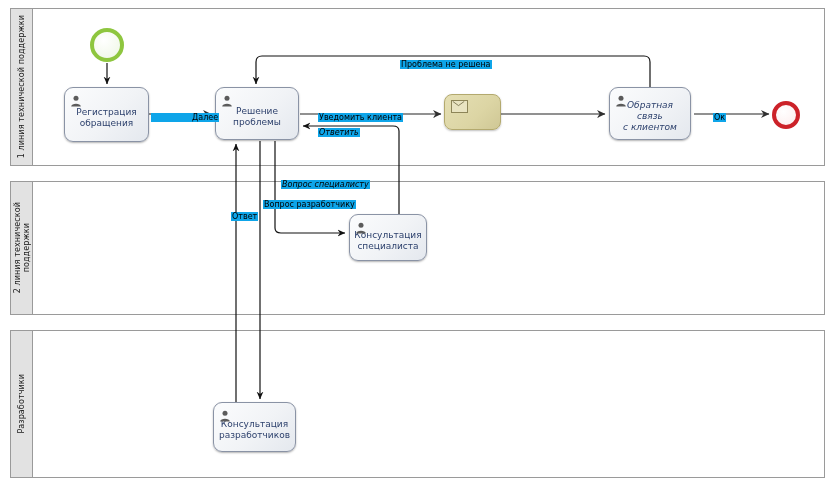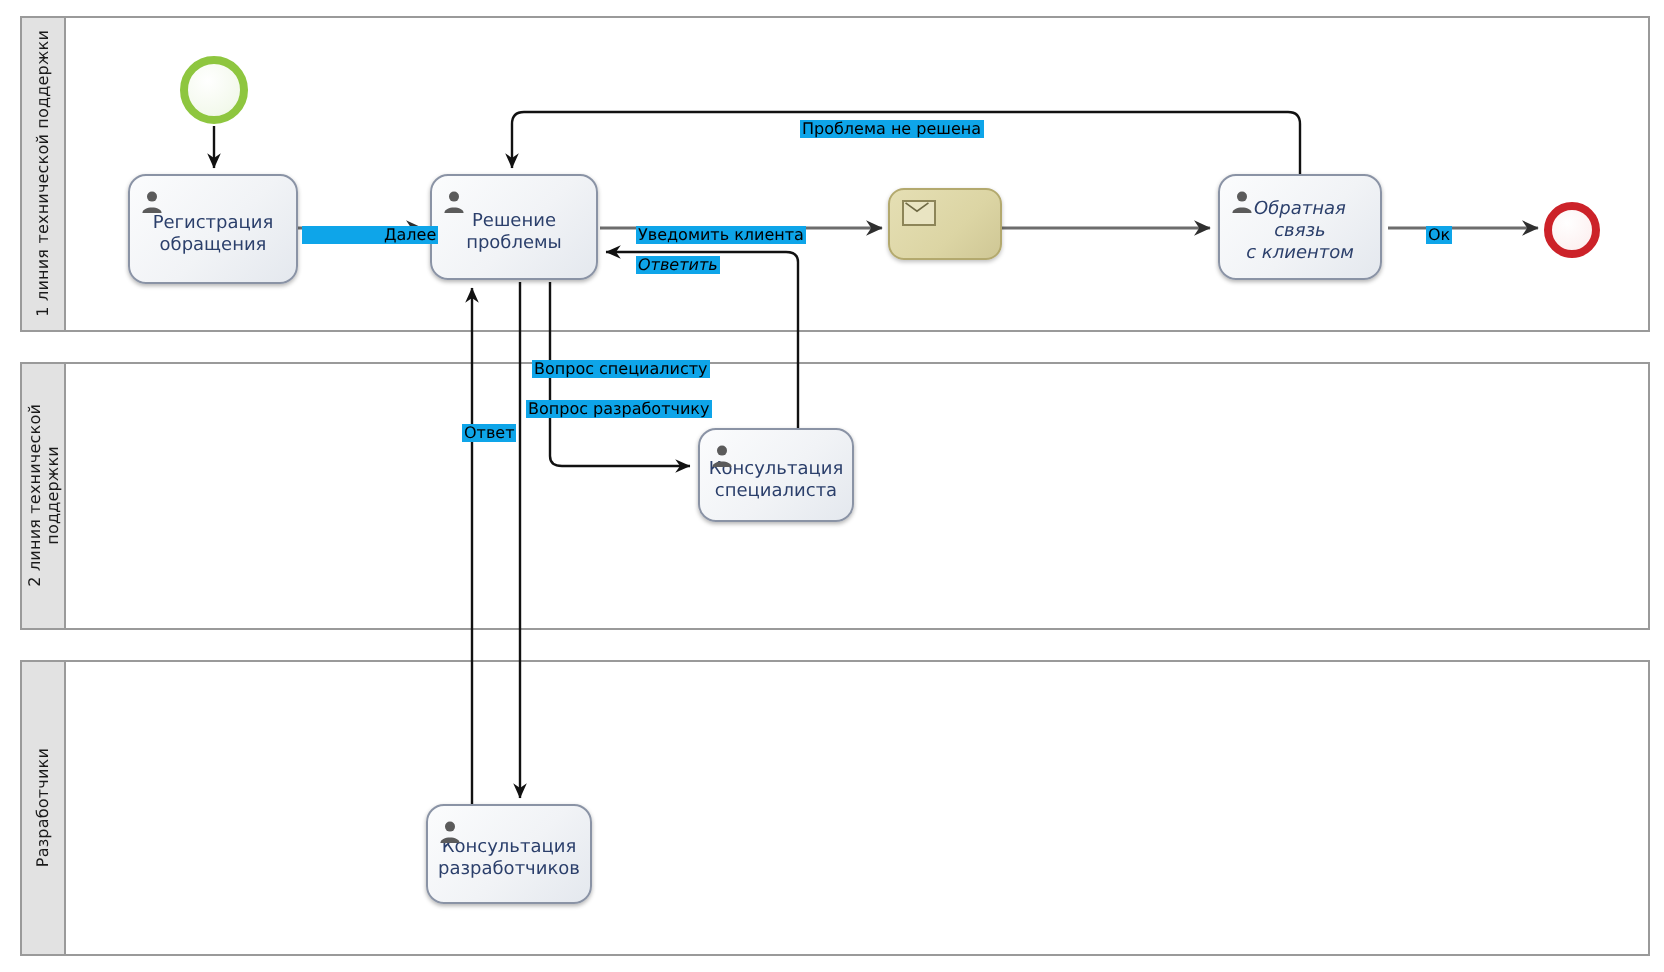--- a/index.html
+++ b/index.html
@@ -172,21 +172,21 @@
   </div>
 
   <span class="flow-label" style="left:151px;top:113px;padding-left:41px;">Далее</span>
 
   <span class="flow-label" style="left:400px;top:60px;">Проблема не решена</span>
 
   <span class="flow-label" style="left:318px;top:113px;text-align:right;">Уведомить клиента</span>
 
   <span class="flow-label" style="left:318px;top:128px;font-style:italic;">Ответить</span>
 
-  <span class="flow-label" style="left:266px;top:180px;">Вопрос специалисту</span>
+  <span class="flow-label" style="left:281px;top:180px;font-style:italic;">Вопрос специалисту</span>
 
   <span class="flow-label" style="left:231px;top:212px;">Ответ</span>
 
   <span class="flow-label" style="left:263px;top:200px;">Вопрос разработчику</span>
 
   <span class="flow-label" style="left:681px;top:113px;margin-left:32px;">Ок</span>
 
 </div>
 
 </body></html>

